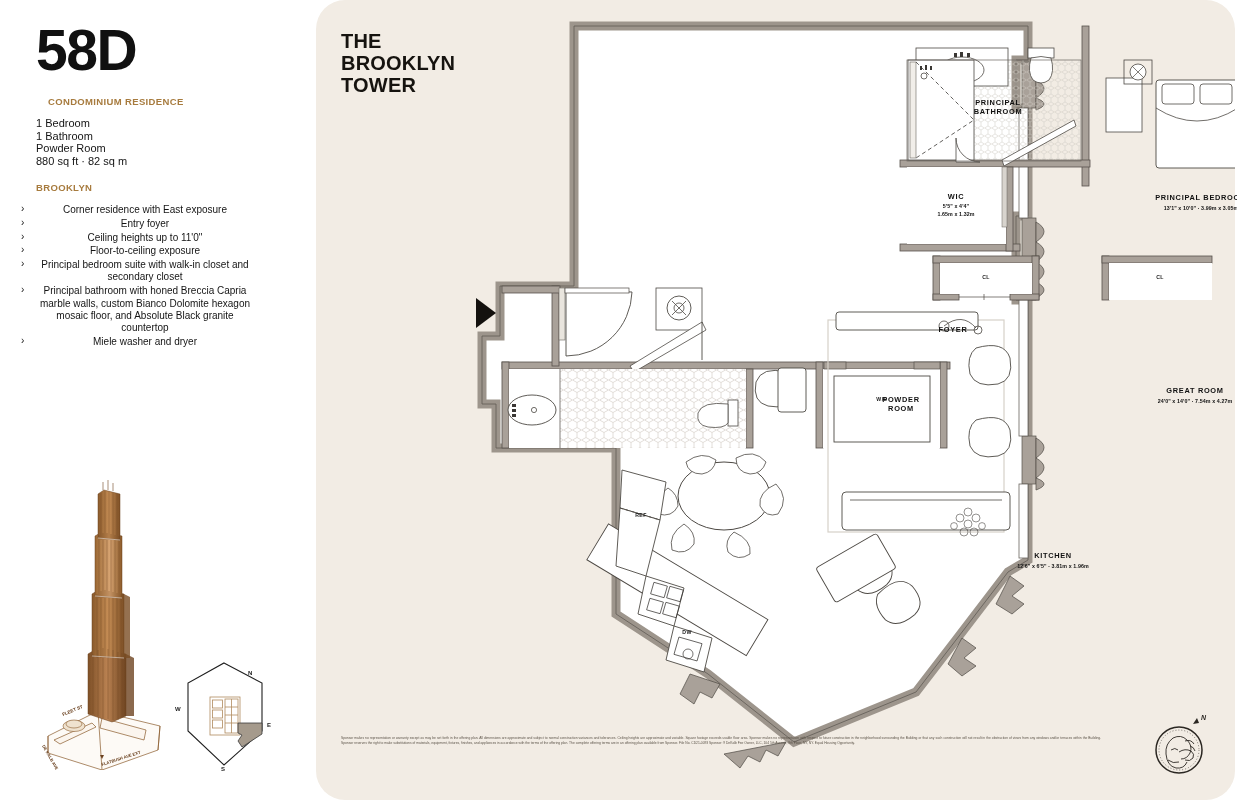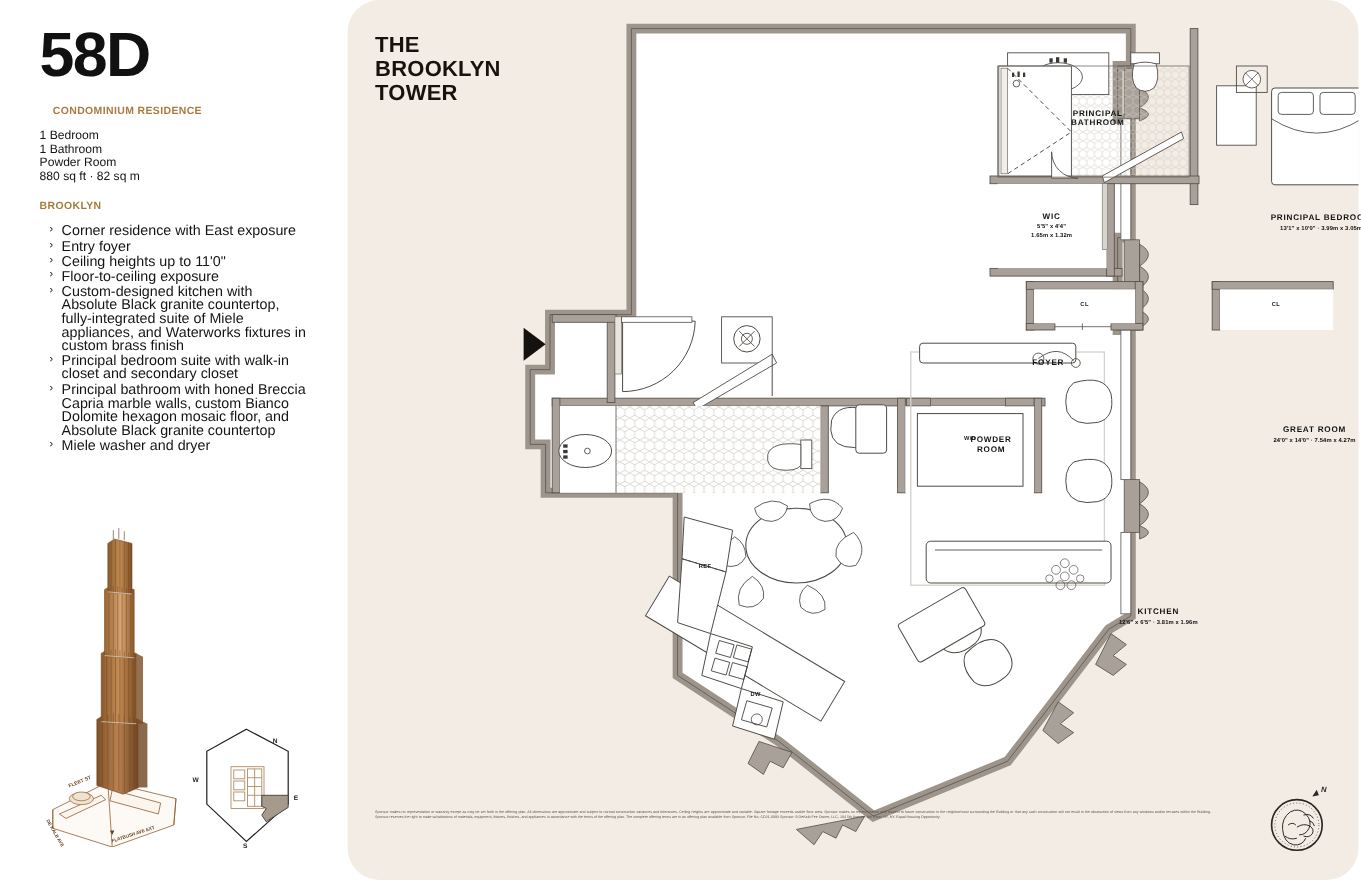--- a/index.html
+++ b/index.html
@@ -46,25 +46,26 @@
     position: absolute;
     left: 36px; top: 117px;
     font-size: 11px;
     line-height: 12.6px;
     color: #141414;
   }
   #spec-list div { white-space: nowrap; }
 
   #features-list {
     position: absolute;
-    left: 44px; top: 204px;
+    left: 20px; top: 204px;
     width: 238px;
-    font-size: 13px;
+    font-size: 10px;
     line-height: 12.3px;
     color: #141414;
+    text-align: center;
   }
   #features-list li {
     list-style: none;
     position: relative;
     padding-left: 12px;
     margin-bottom: 1.5px;
   }
   #features-list li:before {
     content: "\203A";
     position: absolute;
@@ -177,21 +178,20 @@
     </div>
 
     <div class="section-head" id="features-head">BROOKLYN</div>
 
     <div id="features-list">
       <ul>
         <li>Corner residence with East exposure</li>
         <li>Entry foyer</li>
         <li>Ceiling heights up to 11'0"</li>
         <li>Floor-to-ceiling exposure</li>
-        <li>Custom-designed kitchen with Absolute Black granite countertop, fully-integrated suite of Miele appliances, and Waterworks fixtures in custom brass finish</li>
         <li>Principal bedroom suite with walk-in closet and secondary closet</li>
         <li>Principal bathroom with honed Breccia Capria marble walls, custom Bianco Dolomite hexagon mosaic floor, and Absolute Black granite countertop</li>
         <li>Miele washer and dryer</li>
       </ul>
     </div>
 
     <svg id="tower-illustration" viewBox="0 0 135 292">
       <defs>
         <linearGradient id="bz1" x1="0" y1="0" x2="1" y2="0">
           <stop offset="0" stop-color="#8a5a2b"></stop>

